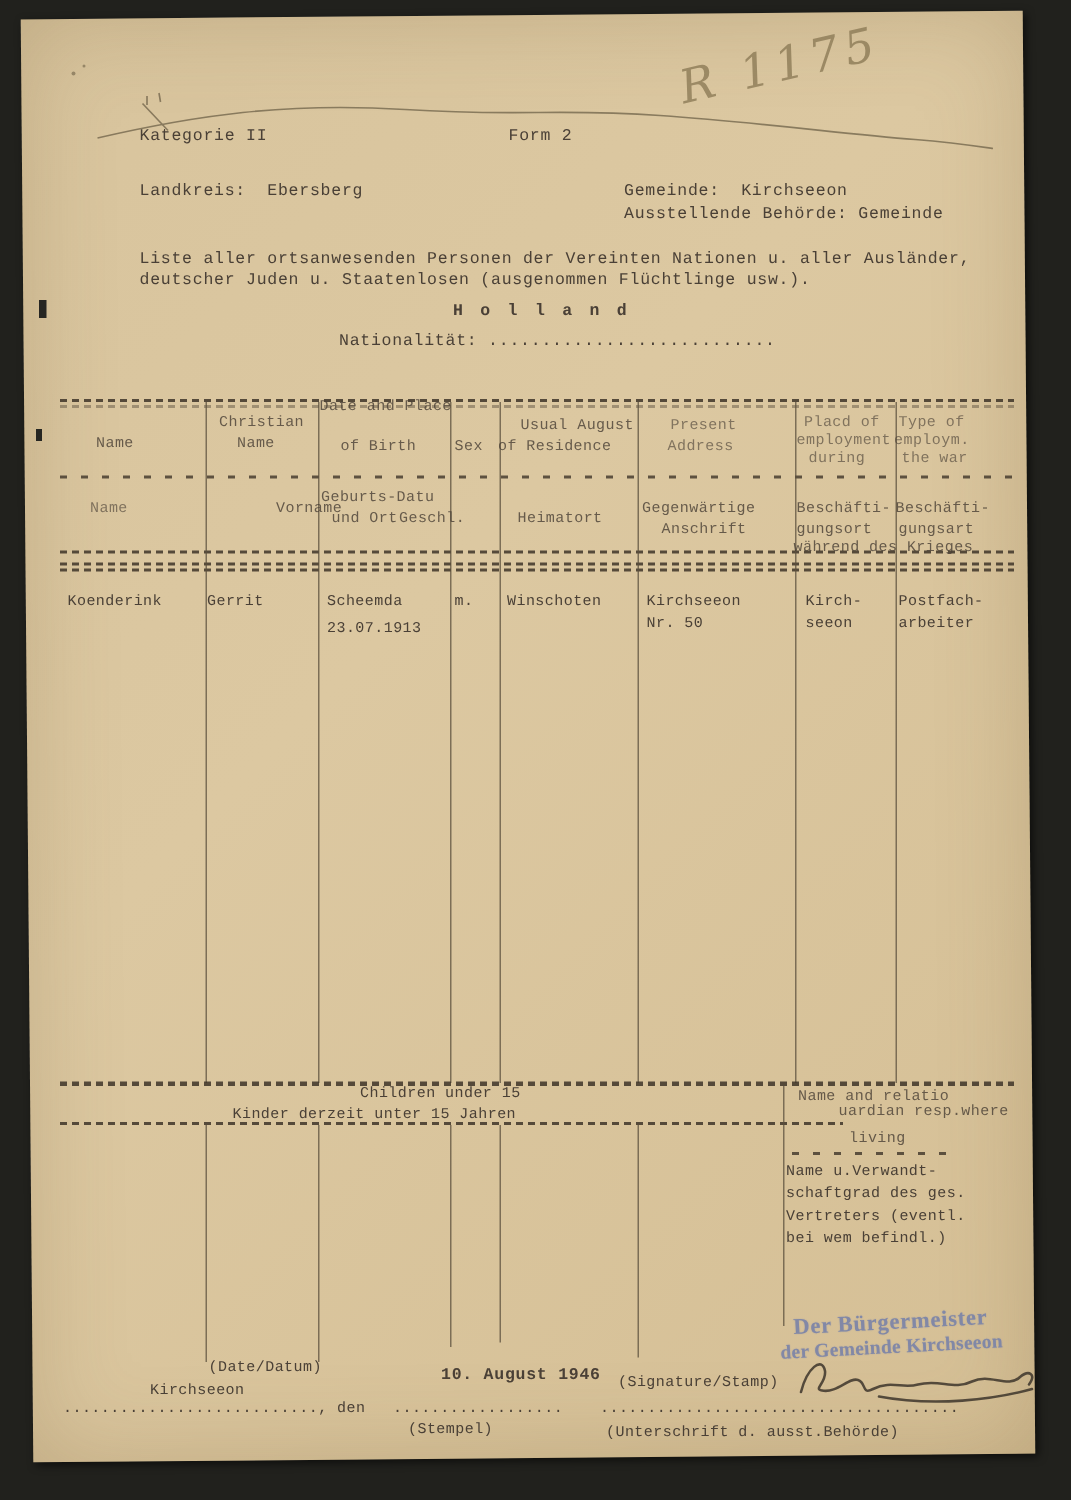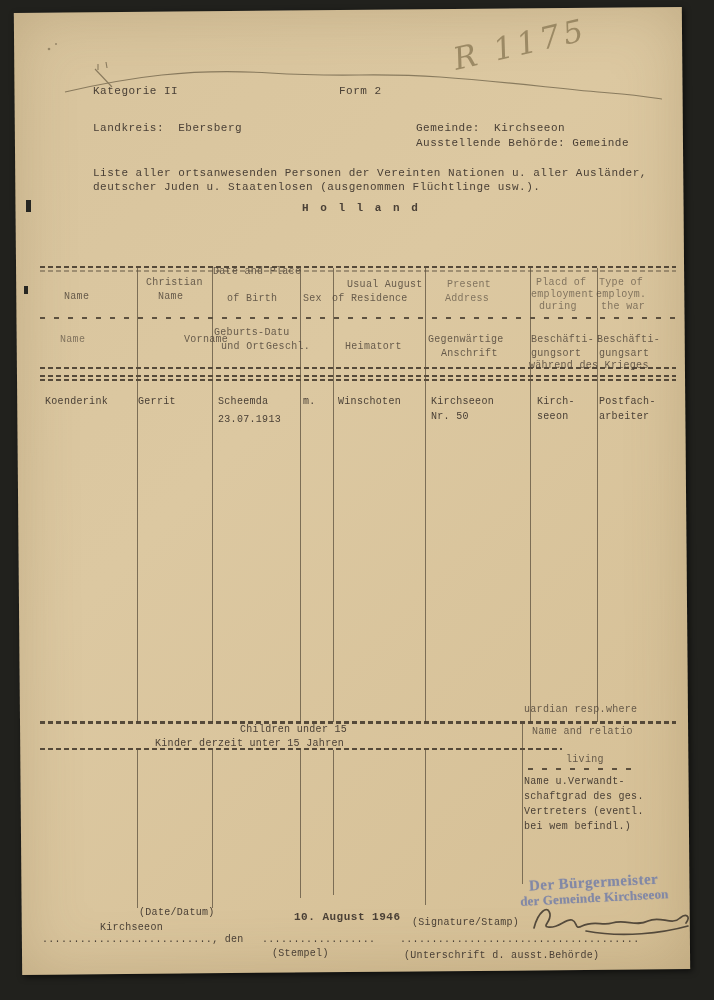--- a/index.html
+++ b/index.html
@@ -68,20 +68,21 @@
   <div id="refnum">R 1175</div>
 
   <div class="t big" style="left:57px; top:85px;">Kategorie II</div>
   <div class="t big" style="left:303px; top:85px;">Form 2</div>
   <div class="t big" style="left:57px; top:122px;">Landkreis:  Ebersberg</div>
   <div class="t big" style="left:380px; top:122px;">Gemeinde:  Kirchseeon</div>
   <div class="t big" style="left:380px; top:137px;">Ausstellende Behörde: Gemeinde</div>
   <div class="t big" style="left:57px; top:167px;">Liste aller ortsanwesenden Personen der Vereinten Nationen u. aller Ausländer,</div>
   <div class="t big" style="left:57px; top:181px;">deutscher Juden u. Staatenlosen (ausgenommen Flüchtlinge usw.).</div>
   <div class="t big bold" style="left:266px; top:202px; letter-spacing:2.5px;">H o l l a n d</div>
+  <div class="t big" style="left:190px; top:222px;">Nationalität: ...........................</div>
 
   <div class="hdash" style="left:40px; top:266px; width:636px;"></div>
   <div class="hdash lt" style="left:40px; top:270px; width:636px;"></div>
   <div class="hdash sp" style="left:40px; top:317px; width:636px;"></div>
   <div class="hdash" style="left:40px; top:367px; width:636px;"></div>
   <div class="hdash" style="left:40px; top:375px; width:636px;"></div>
   <div class="hdash" style="left:40px; top:379px; width:636px;"></div>
 
   <div class="vline" style="left:137px; top:268px; height:454px;"></div>
   <div class="vline" style="left:212px; top:268px; height:454px;"></div>
@@ -141,21 +142,21 @@
   <div class="hdash" style="left:40px; top:748px; width:522px;"></div>
 
   <div class="vline" style="left:137px; top:750px; height:158px;"></div>
   <div class="vline" style="left:212px; top:750px; height:158px;"></div>
   <div class="vline" style="left:300px; top:750px; height:148px;"></div>
   <div class="vline" style="left:333px; top:750px; height:145px;"></div>
   <div class="vline" style="left:425px; top:750px; height:155px;"></div>
   <div class="vline" style="left:522px; top:724px; height:160px;"></div>
 
   <div class="t med" style="left:532px; top:726px;">Name and relatio</div>
-  <div class="t med" style="left:524px; top:704px;">uardian resp.where</div>
+  <div class="t med" style="left:524px; top:736px;padding-left:35px;">uardian resp.where</div>
   <div class="t med" style="left:566px; top:754px;">living</div>
   <div class="hdash sp" style="left:528px; top:768px; width:112px;"></div>
   <div class="t" style="left:524px; top:776px;">Name u.Verwandt-</div>
   <div class="t" style="left:524px; top:791px;">schaftgrad des ges.</div>
   <div class="t" style="left:524px; top:806px;">Vertreters (eventl.</div>
   <div class="t" style="left:524px; top:821px;">bei wem befindl.)</div>
 
   <div class="t" style="left:139px; top:907px;text-align:right;">(Date/Datum)</div>
   <div class="t" style="left:100px; top:922px;">Kirchseeon</div>
   <div class="t" style="left:42px; top:934px;">..........................., den</div>

